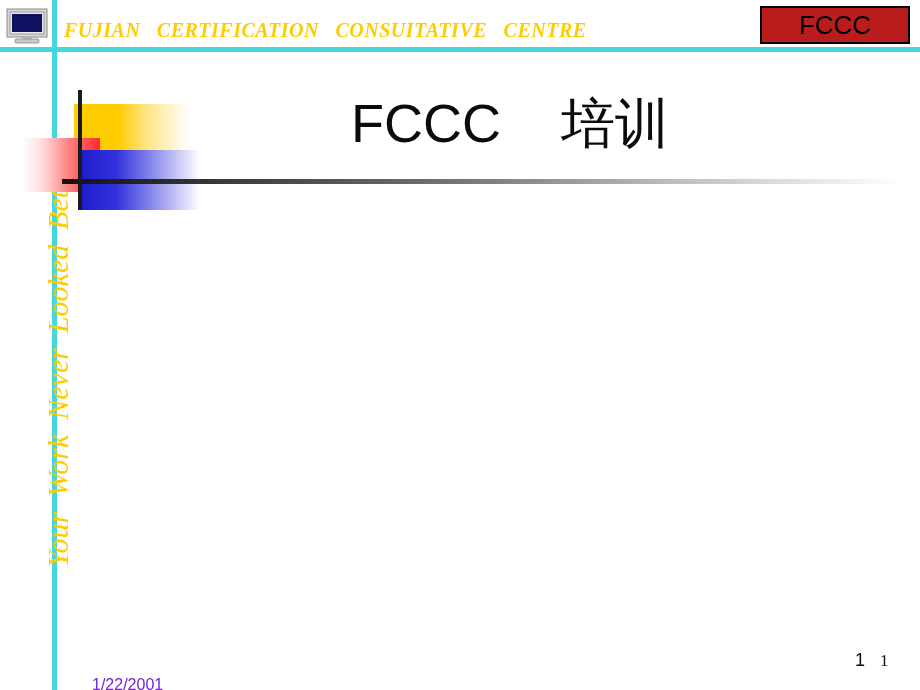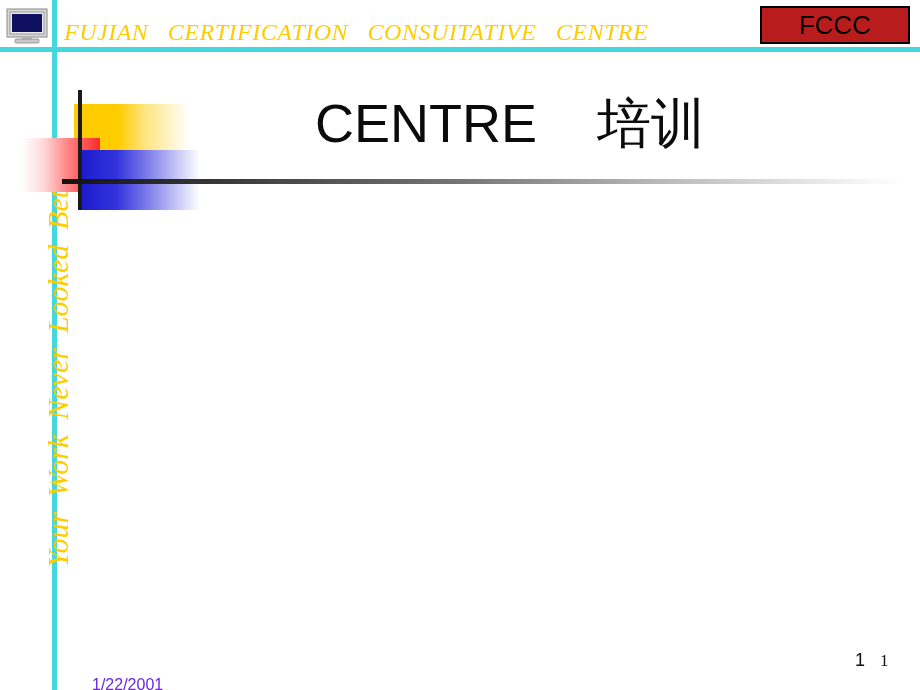--- a/index.html
+++ b/index.html
@@ -25,22 +25,22 @@
     top: 8px;
     width: 42px;
     height: 36px;
   }
   .header-title {
     position: absolute;
     left: 64px;
     top: 19px;
     font-family: "Liberation Serif", "DejaVu Serif", serif;
     font-style: italic;
-    font-weight: normal;
-    font-size: 24px;
+    font-weight: bold;
+    font-size: 20px;
     letter-spacing: 0.5px;
     color: #FFCC00;
     white-space: pre;
   }
   .fccc-badge {
     position: absolute;
     left: 760px;
     top: 6px;
     width: 150px;
     height: 38px;
@@ -217,20 +217,20 @@
 
   <div class="deco">
     <div class="deco-yellow"></div>
     <div class="deco-red"></div>
     <div class="deco-blue"></div>
     <div class="deco-vline"></div>
   </div>
 
   <div class="rule-h"></div>
 
-  <div class="main-title">CENTRE    培训</div>
+  <div class="main-title">FCCC    培训</div>
 
 
   <div class="footer-date">1/22/2001</div>
   <div class="footer-num-a">1</div>
   <div class="footer-num-b">1</div>
 
 </div>
 
 </body></html>

